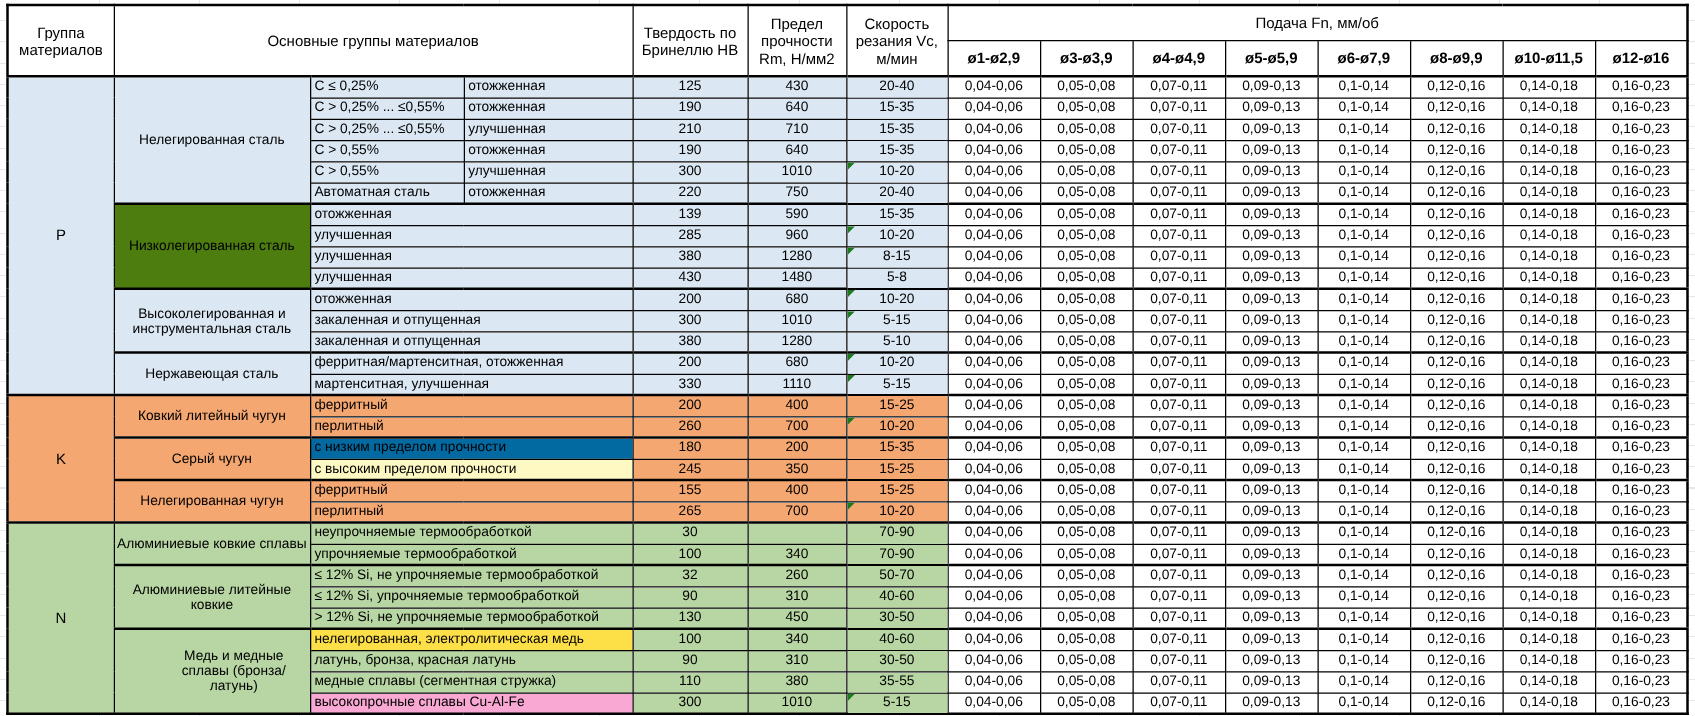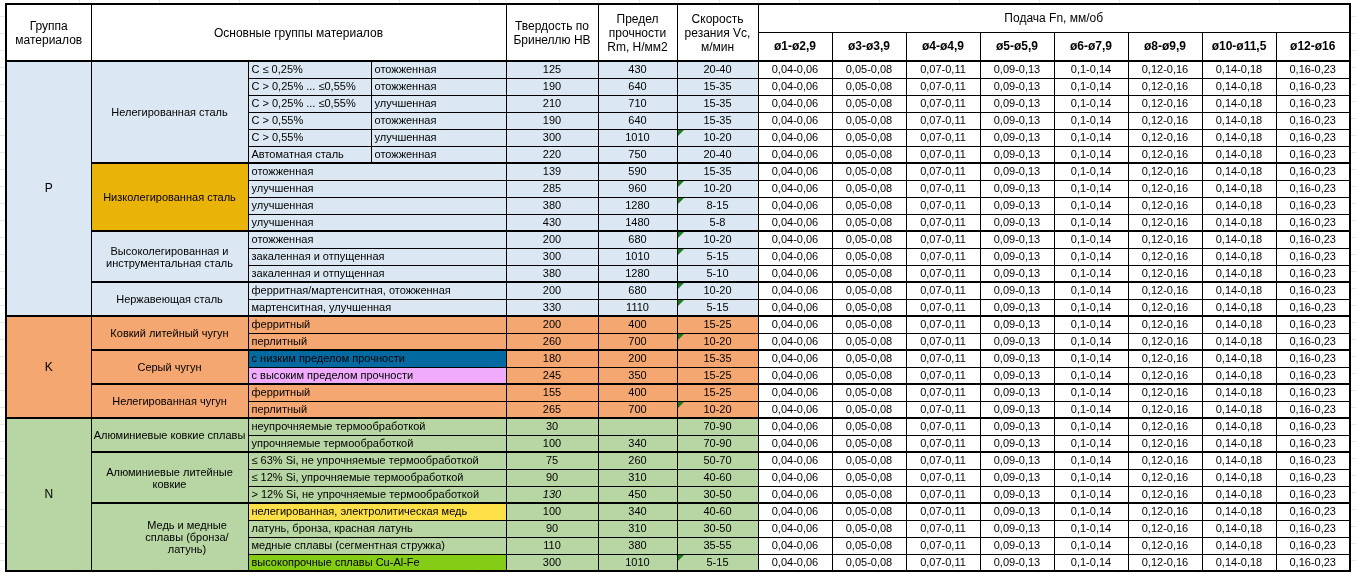--- a/index.html
+++ b/index.html
@@ -185,21 +185,21 @@
           <td class="c-feed">0,04-0,06</td>
           <td class="c-feed">0,05-0,08</td>
           <td class="c-feed">0,07-0,11</td>
           <td class="c-feed">0,09-0,13</td>
           <td class="c-feed">0,1-0,14</td>
           <td class="c-feed">0,12-0,16</td>
           <td class="c-feed">0,14-0,18</td>
           <td class="c-feed">0,16-0,23</td>
         </tr>
         <tr class="grp-start">
-          <td class="c-group" rowspan="4" style="background: #eab308;">Низколегированная сталь</td>
+          <td class="c-group" rowspan="4" style="background: #4d7c0f;">Низколегированная сталь</td>
           <td class="c-sub" colspan="2" style="background: rgb(219, 232, 244);">отожженная</td>
           <td class="c-num" style="background: rgb(219, 232, 244);">139</td>
           <td class="c-num" style="background: rgb(219, 232, 244);">590</td>
           <td class="c-vc" style="background: rgb(219, 232, 244);">15-35</td>
           <td class="c-feed">0,04-0,06</td>
           <td class="c-feed">0,05-0,08</td>
           <td class="c-feed">0,07-0,11</td>
           <td class="c-feed">0,09-0,13</td>
           <td class="c-feed">0,1-0,14</td>
           <td class="c-feed">0,12-0,16</td>
@@ -359,21 +359,21 @@
           <td class="c-feed">0,04-0,06</td>
           <td class="c-feed">0,05-0,08</td>
           <td class="c-feed">0,07-0,11</td>
           <td class="c-feed">0,09-0,13</td>
           <td class="c-feed">0,1-0,14</td>
           <td class="c-feed">0,12-0,16</td>
           <td class="c-feed">0,14-0,18</td>
           <td class="c-feed">0,16-0,23</td>
         </tr>
         <tr>
-          <td class="c-sub" colspan="2" style="background: #f0abfc;">с высоким пределом прочности</td>
+          <td class="c-sub" colspan="2" style="background: #fef9c3;">с высоким пределом прочности</td>
           <td class="c-num" style="background: rgb(245, 167, 113);">245</td>
           <td class="c-num" style="background: rgb(245, 167, 113);">350</td>
           <td class="c-vc" style="background: rgb(245, 167, 113);">15-25</td>
           <td class="c-feed">0,04-0,06</td>
           <td class="c-feed">0,05-0,08</td>
           <td class="c-feed">0,07-0,11</td>
           <td class="c-feed">0,09-0,13</td>
           <td class="c-feed">0,1-0,14</td>
           <td class="c-feed">0,12-0,16</td>
           <td class="c-feed">0,14-0,18</td>
@@ -433,22 +433,22 @@
           <td class="c-feed">0,05-0,08</td>
           <td class="c-feed">0,07-0,11</td>
           <td class="c-feed">0,09-0,13</td>
           <td class="c-feed">0,1-0,14</td>
           <td class="c-feed">0,12-0,16</td>
           <td class="c-feed">0,14-0,18</td>
           <td class="c-feed">0,16-0,23</td>
         </tr>
         <tr class="grp-start">
           <td class="c-group" rowspan="3" style="background: rgb(184, 214, 163);">Алюминиевые литейные ковкие</td>
-          <td class="c-sub" colspan="2" style="background: rgb(184, 214, 163);">≤ 63% Si, не упрочняемые термообработкой</td>
-          <td class="c-num" style="background: rgb(184, 214, 163);">75</td>
+          <td class="c-sub" colspan="2" style="background: rgb(184, 214, 163);">≤ 12% Si, не упрочняемые термообработкой</td>
+          <td class="c-num" style="background: rgb(184, 214, 163);">32</td>
           <td class="c-num" style="background: rgb(184, 214, 163);">260</td>
           <td class="c-vc" style="background: rgb(184, 214, 163);">50-70</td>
           <td class="c-feed">0,04-0,06</td>
           <td class="c-feed">0,05-0,08</td>
           <td class="c-feed">0,07-0,11</td>
           <td class="c-feed">0,09-0,13</td>
           <td class="c-feed">0,1-0,14</td>
           <td class="c-feed">0,12-0,16</td>
           <td class="c-feed">0,14-0,18</td>
           <td class="c-feed">0,16-0,23</td>
@@ -462,21 +462,21 @@
           <td class="c-feed">0,05-0,08</td>
           <td class="c-feed">0,07-0,11</td>
           <td class="c-feed">0,09-0,13</td>
           <td class="c-feed">0,1-0,14</td>
           <td class="c-feed">0,12-0,16</td>
           <td class="c-feed">0,14-0,18</td>
           <td class="c-feed">0,16-0,23</td>
         </tr>
         <tr>
           <td class="c-sub" colspan="2" style="background: rgb(184, 214, 163);">&gt; 12% Si, не упрочняемые термообработкой</td>
-          <td class="c-num" style="background: rgb(184, 214, 163); font-style: italic;">130</td>
+          <td class="c-num" style="background: rgb(184, 214, 163);">130</td>
           <td class="c-num" style="background: rgb(184, 214, 163);">450</td>
           <td class="c-vc" style="background: rgb(184, 214, 163);">30-50</td>
           <td class="c-feed">0,04-0,06</td>
           <td class="c-feed">0,05-0,08</td>
           <td class="c-feed">0,07-0,11</td>
           <td class="c-feed">0,09-0,13</td>
           <td class="c-feed">0,1-0,14</td>
           <td class="c-feed">0,12-0,16</td>
           <td class="c-feed">0,14-0,18</td>
           <td class="c-feed">0,16-0,23</td>
@@ -518,21 +518,21 @@
           <td class="c-feed">0,04-0,06</td>
           <td class="c-feed">0,05-0,08</td>
           <td class="c-feed">0,07-0,11</td>
           <td class="c-feed">0,09-0,13</td>
           <td class="c-feed">0,1-0,14</td>
           <td class="c-feed">0,12-0,16</td>
           <td class="c-feed">0,14-0,18</td>
           <td class="c-feed">0,16-0,23</td>
         </tr>
         <tr>
-          <td class="c-sub" colspan="2" style="background: #84cc16; margin-top: 48px;">высокопрочные сплавы Cu-Al-Fe</td>
+          <td class="c-sub" colspan="2" style="background: #f9a8d4; margin-top: 48px;">высокопрочные сплавы Cu-Al-Fe</td>
           <td class="c-num" style="background: rgb(184, 214, 163);">300</td>
           <td class="c-num" style="background: rgb(184, 214, 163);">1010</td>
           <td class="c-vc" style="background: rgb(184, 214, 163);"><span class="tri"></span>5-15</td>
           <td class="c-feed">0,04-0,06</td>
           <td class="c-feed">0,05-0,08</td>
           <td class="c-feed">0,07-0,11</td>
           <td class="c-feed">0,09-0,13</td>
           <td class="c-feed">0,1-0,14</td>
           <td class="c-feed">0,12-0,16</td>
           <td class="c-feed">0,14-0,18</td>

